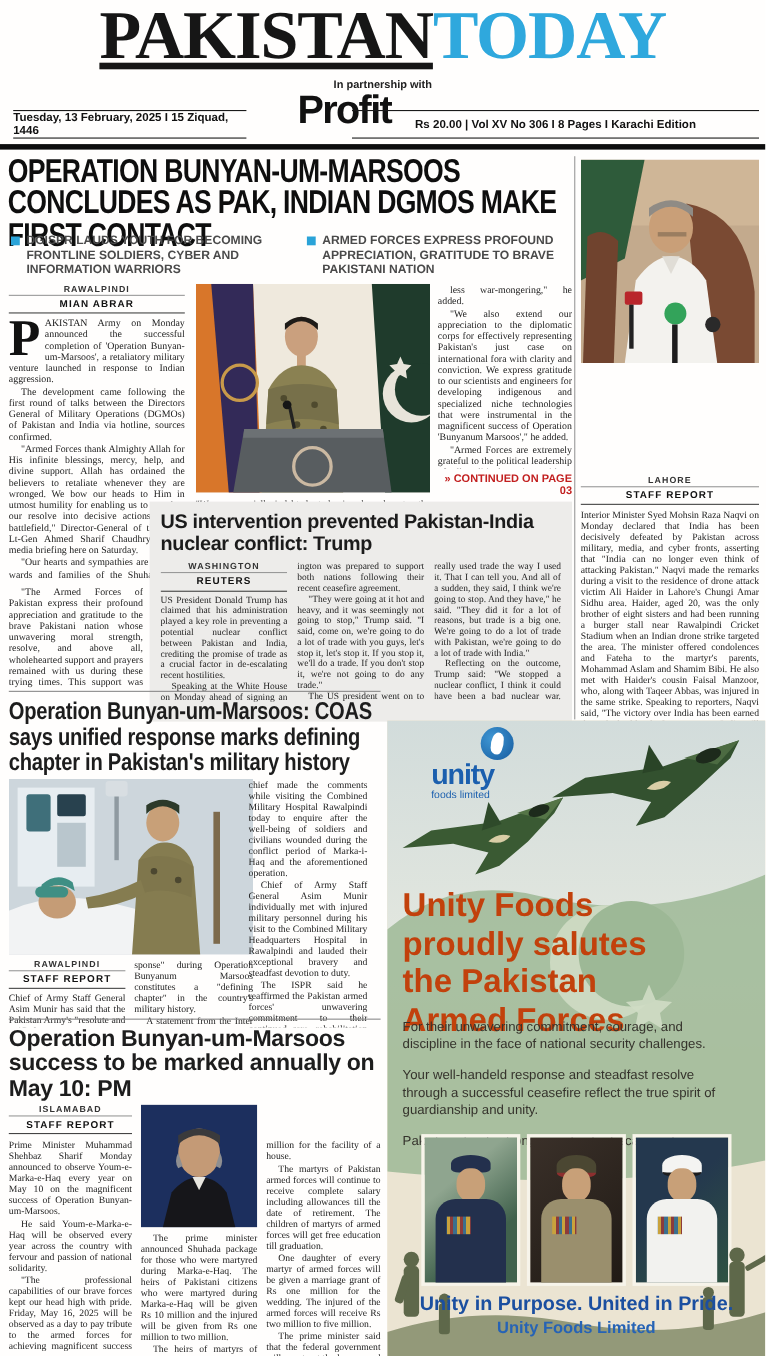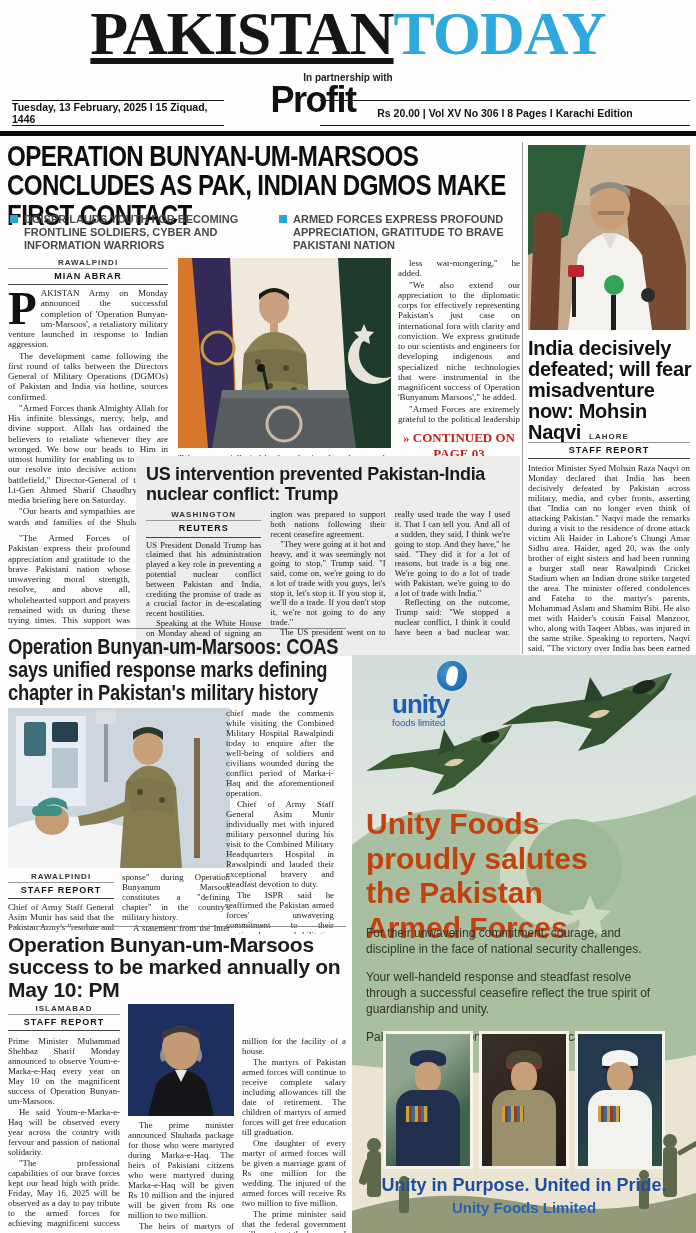--- a/index.html
+++ b/index.html
@@ -36,22 +36,22 @@
   
   .dl{font-family:"Liberation Sans",sans-serif;font-weight:bold;font-size:8px;letter-spacing:1px;
       text-align:center;color:#333;border-bottom:1px solid #999;padding-bottom:1px;}
   .bl{font-family:"Liberation Sans",sans-serif;font-weight:bold;font-size:9px;letter-spacing:1px;
       text-align:center;color:#111;border-bottom:1.5px solid #444;padding:2px 0 3px;}
   .body-text{font-size:9px;line-height:1.14;text-align:justify;color:#222;overflow:hidden;}
   .body-text p{margin:0 0 1px;}
   .body-text p.ind{text-indent:11px;}
   .dropcap{float:left;font-size:47px;line-height:0.78;font-weight:bold;padding:2px 4px 0 0;color:#111;}
   .caption{font-size:8.8px;line-height:1.16;text-align:justify;color:#222;overflow:hidden;}
-  .continued{font-family:Liberation Serif, serif;font-weight:bold;font-size:13px;color:#c21f1f;
-      text-align:center;}
+  .continued{font-family:Liberation Sans, sans-serif;font-weight:bold;font-size:10px;color:#c21f1f;
+      text-align:right;}
   .vrule{width:1px;background:#9a9a9a;}
   .hrule{height:1px;background:#8a8a8a;}
 
   
   .naqvi-hl{font-family:"Liberation Sans",sans-serif;font-weight:bold;font-size:20px;line-height:1.05;
       letter-spacing:-0.3px;color:#121212;}
 
   
   .trump-box{top:456px;left:136px;width:384px;height:200px;background:#edecea;
       padding:8px 10px;box-sizing:border-box;}
@@ -198,21 +198,20 @@
       <path d="M40,185 L50,110 Q66,88 82,88 Q100,88 114,110 L124,185 Z" fill="#f3f2ee"></path>
       <path d="M74,88 L82,104 L90,88 Z" fill="#e0ddd6"></path>
 
       <rect x="40" y="120" width="16" height="12" rx="2" fill="#b9262b"></rect>
       <rect x="44" y="132" width="4" height="40" fill="#222"></rect>
       <circle cx="86" cy="140" r="10" fill="#33a35a"></circle>
       <rect x="83" y="150" width="5" height="35" fill="#1d1d1d"></rect>
       <circle cx="120" cy="150" r="7" fill="#2a2a2a"></circle>
     </svg>
   </div>
-  <div class="abs naqvi-hl" style="left:528px;top:338px;width:164px;">India decisively defeated; will fear misadventure now: Mohsin Naqvi</div>
   <div class="abs" style="left:528px;top:432px;width:162px;">
     <div class="dl">LAHORE</div>
     <div class="bl">STAFF REPORT</div>
   </div>
   <div class="abs body-text" style="left:528px;top:463px;width:162px;height:192px;font-size:8.8px;">
     <p>Interior Minister Syed Mohsin Raza Naqvi on Monday declared that India has been decisively defeated by Pakistan across military, media, and cyber fronts, asserting that "India can no longer even think of attacking Pakistan." Naqvi made the remarks during a visit to the residence of drone attack victim Ali Haider in Lahore's Chungi Amar Sidhu area. Haider, aged 20, was the only brother of eight sisters and had been running a burger stall near Rawalpindi Cricket Stadium when an Indian drone strike targeted the area. The minister offered condolences and Fateha to the martyr's parents, Mohammad Aslam and Shamim Bibi. He also met with Haider's cousin Faisal Manzoor, who, along with Taqeer Abbas, was injured in the same strike. Speaking to reporters, Naqvi said, "The victory over India has been earned through the blood of our martyrs. India will now think a hundred times before any misadventure." When asked about further Indian actions such as "another Pahalgam-style drama," the minister criticised Indian media and Bollywood, calling them "experts in propaganda and drama-making." Addressing questions related to cyber threats, Naqvi said that the government would soon take strict action against individuals or networks spreading digital or cyber propaganda.</p>
 
   </div>
 
   <div class="abs trump-box">

